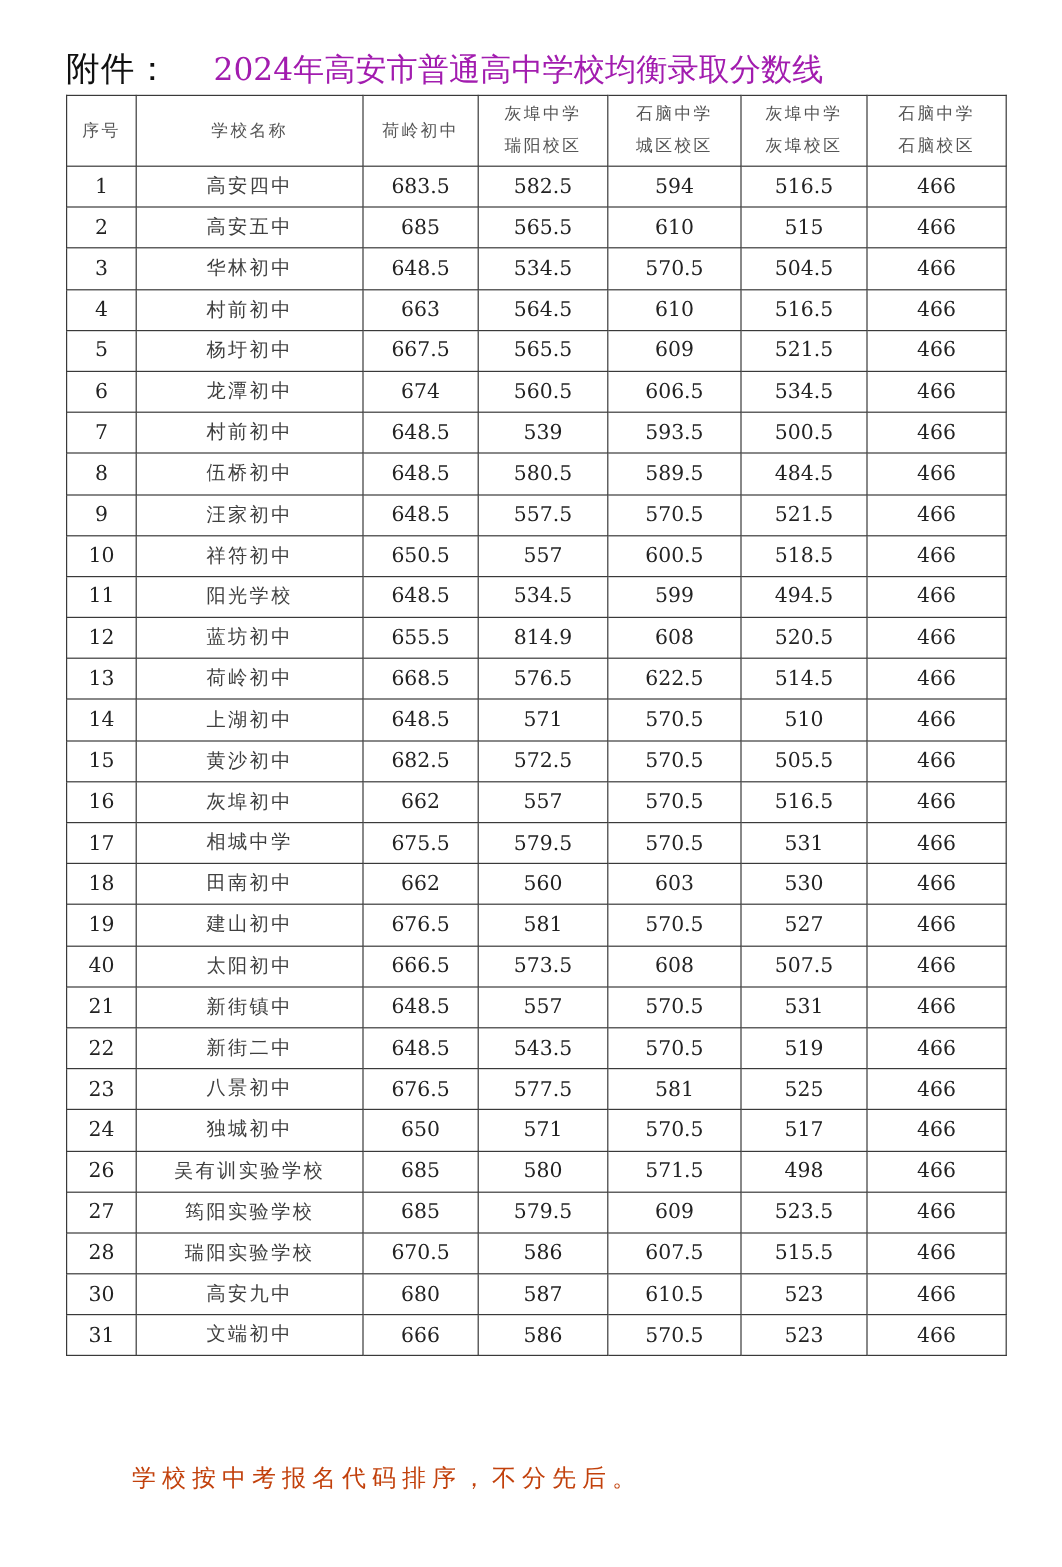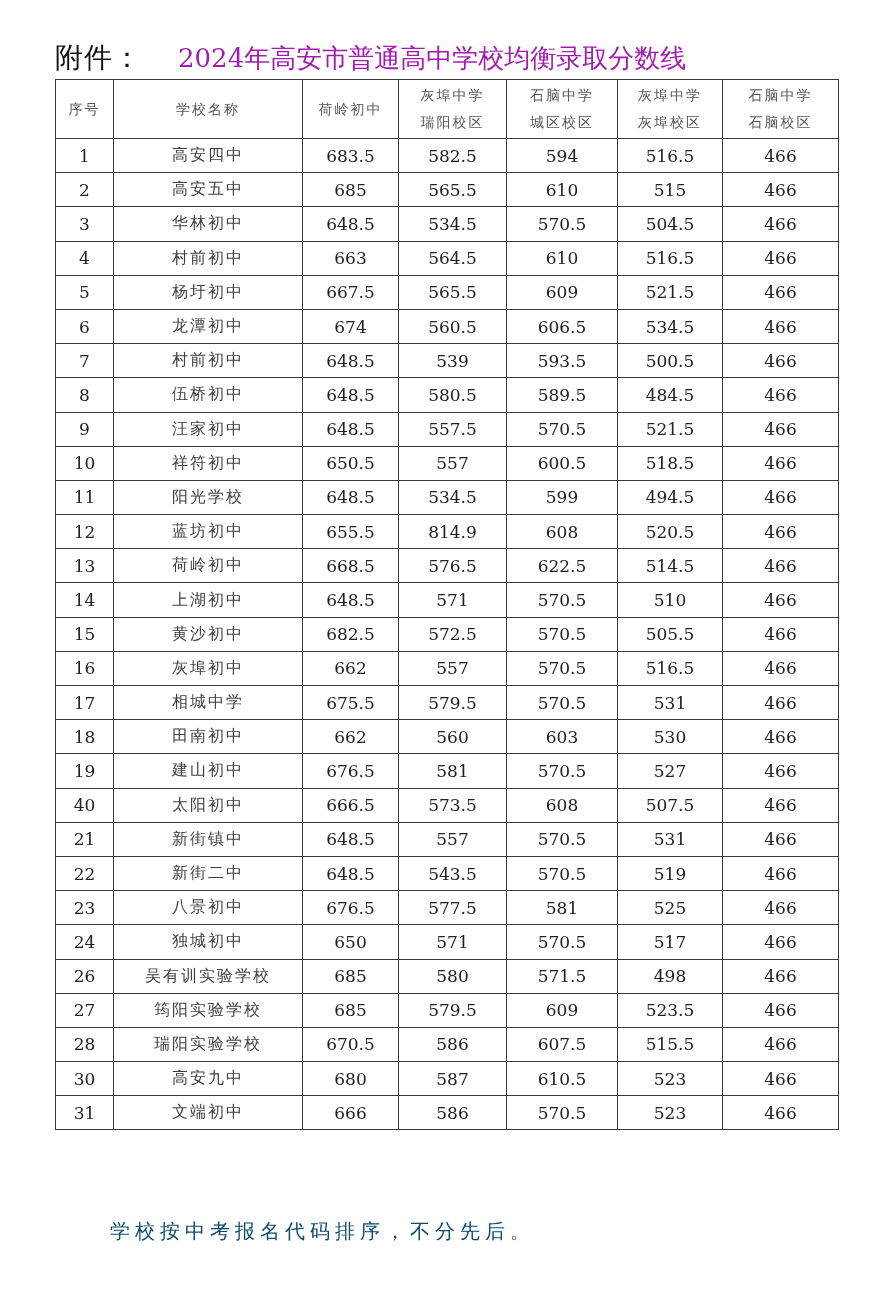--- a/index.html
+++ b/index.html
@@ -76,21 +76,21 @@
   }
   table.score-table td.idx-cell {
     font-size: 17px;
   }
   .footnote {
     position: absolute;
     left: 110px;
     top: 1218px;
     font-size: 20px;
     letter-spacing: 5px;
-    color: #0c4a6e;
+    color: #c2410c;
     font-family: "DejaVu Sans", "Liberation Sans", sans-serif;
     white-space: nowrap;
   }
   .hdr-line { display: block; }
 </style>
 </head>
 <body>
 
 <div class="title-row">
   <span class="title-prefix">附件：</span>

